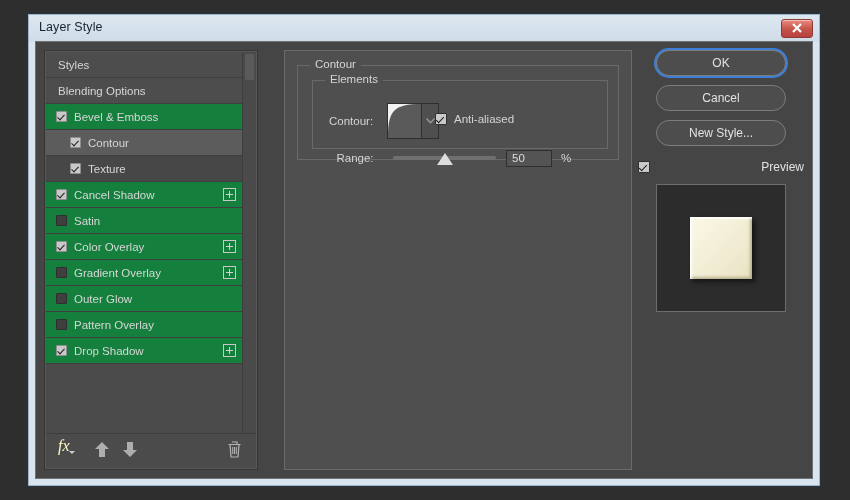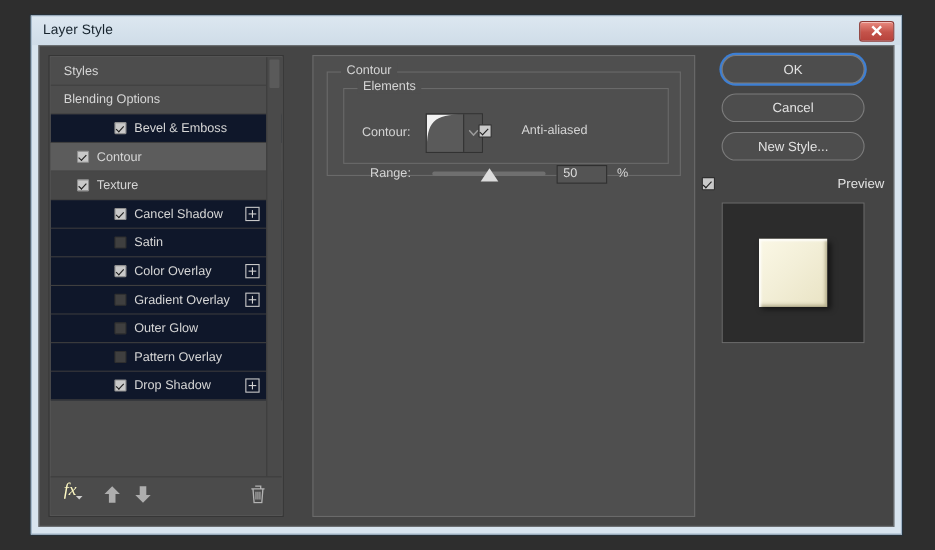--- a/index.html
+++ b/index.html
@@ -68,21 +68,21 @@
   .srow{
     position:relative;height:26px;
     border-bottom:1px solid #3f3f3f;
     background:#4d4d4d;
     display:flex;align-items:center;
     font-size:11.5px;color:#d6d6d6;
     cursor:pointer;
     box-sizing:border-box;
   }
   .srow.plain{background:#4d4d4d;}
-  .srow.effect{background:#0f172a;padding-left:48px;}
+  .srow.effect{background:#15803d;}
   .srow.sub{background:#474747;}
   .srow.selected{background:#5c5c5c;}
   .srow .lbl{white-space:nowrap;}
   .srow.plain .lbl{padding-left:12px;}
   .srow.effect .lbl,.srow.sub .lbl{padding-left:0;}
 
   .cb{
     width:11px;height:11px;flex:0 0 11px;
     border:1px solid #2f2f2f;border-radius:1px;
     background:#3f3f3f;
@@ -161,21 +161,21 @@
   .contour-thumb{
     width:35px;height:34px;background:#5a5a5a;position:relative;overflow:hidden;
   }
   .contour-arrow{
     width:17px;height:34px;background:#4f4f4f;
     border-left:1px solid #2f2f2f;
     display:flex;align-items:center;justify-content:center;
   }
   .contour-arrow svg{display:block;}
 
-  #chk-anti{left:122px;top:32px;display:flex;align-items:flex-end;cursor:pointer;gap:20px;}
+  #chk-anti{left:122px;top:32px;display:flex;align-items:flex-end;cursor:pointer;}
   .cb2{
     width:12px;height:12px;flex:0 0 12px;
     border:1px solid #2f2f2f;border-radius:1px;
     background:#c9c9c9;position:relative;box-sizing:border-box;margin-right:7px;
   }
   .cb2::after{
     content:"";position:absolute;left:2px;top:1px;
     width:3px;height:7px;
     border:solid #1f1f1f;border-width:0 1.7px 1.7px 0;
     transform:rotate(43deg);

